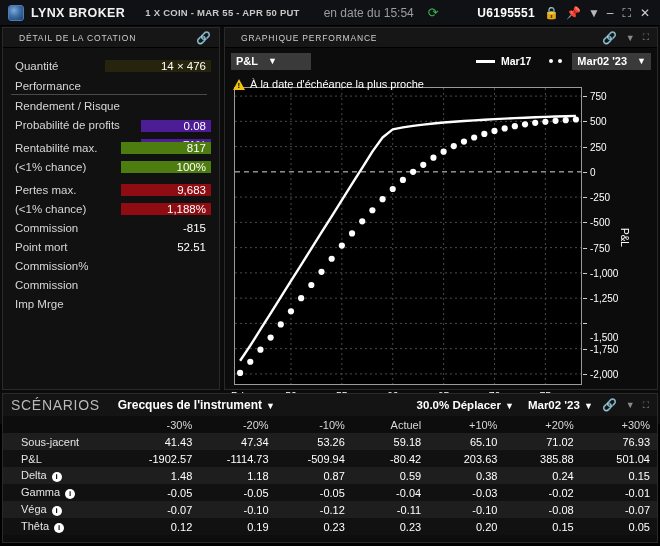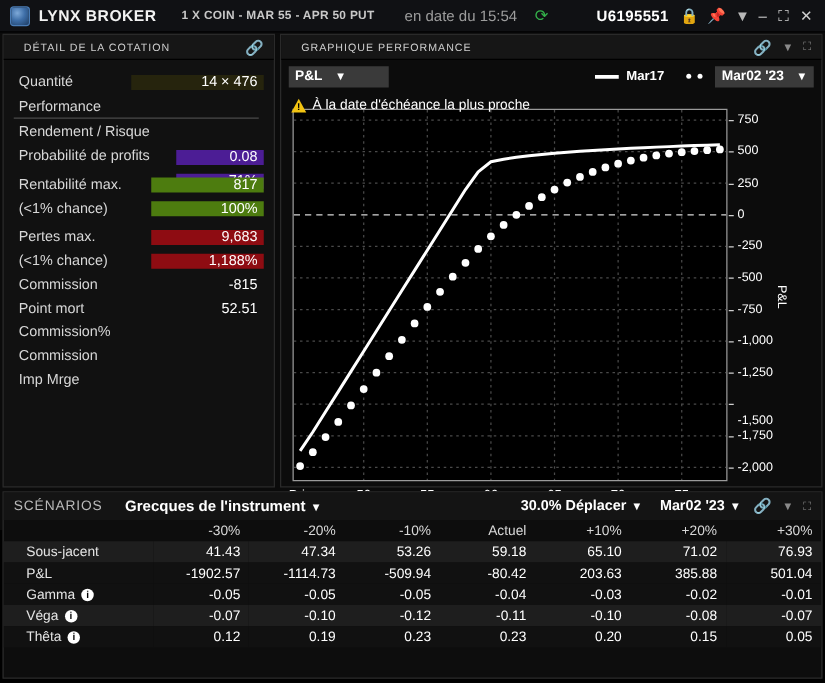--- a/index.html
+++ b/index.html
@@ -188,21 +188,21 @@
 
   
   .scen-panel {
     position: absolute; left: 2px; top: 393px; width: 656px; height: 150px;
     background: #0d0d0d; border: 1px solid #2a2a2a;
   }
   .scen-hdr {
     height: 22px; display: flex; align-items: center; background: #141414;
   }
   .scen-hdr .tag {
-    color: #b9b9b9; font-size: 11px; letter-spacing: .7px; margin-left: 8px;
+    color: #b9b9b9; font-size: 14px; letter-spacing: .7px; margin-left: 8px;
   }
   .scen-hdr .grk {
     color: #ffffff; font-size: 12px; font-weight: bold; margin-left: 18px;
     cursor: pointer; white-space: nowrap;
   }
   .scen-hdr .rt {
     color: #ffffff; font-size: 11.5px; font-weight: bold; margin-left: 14px;
     cursor: pointer; white-space: nowrap;
   }
   .caret-s { font-size: 9px; margin-left: 4px; }
@@ -499,20 +499,30 @@
           <tr class="even">
             <td class="lbl-col">P&amp;L</td>
             <td>-1902.57</td>
             <td>-1114.73</td>
             <td>-509.94</td>
             <td>-80.42</td>
             <td>203.63</td>
             <td>385.88</td>
             <td>501.04</td>
           </tr>
+          <tr class="odd">
+            <td class="lbl-col">Delta<span class="info-i">i</span></td>
+            <td>1.48</td>
+            <td>1.18</td>
+            <td>0.87</td>
+            <td>0.59</td>
+            <td>0.38</td>
+            <td>0.24</td>
+            <td>0.15</td>
+          </tr>
           <tr class="even">
             <td class="lbl-col">Gamma<span class="info-i">i</span></td>
             <td>-0.05</td>
             <td>-0.05</td>
             <td>-0.05</td>
             <td>-0.04</td>
             <td>-0.03</td>
             <td>-0.02</td>
             <td>-0.01</td>
           </tr>

